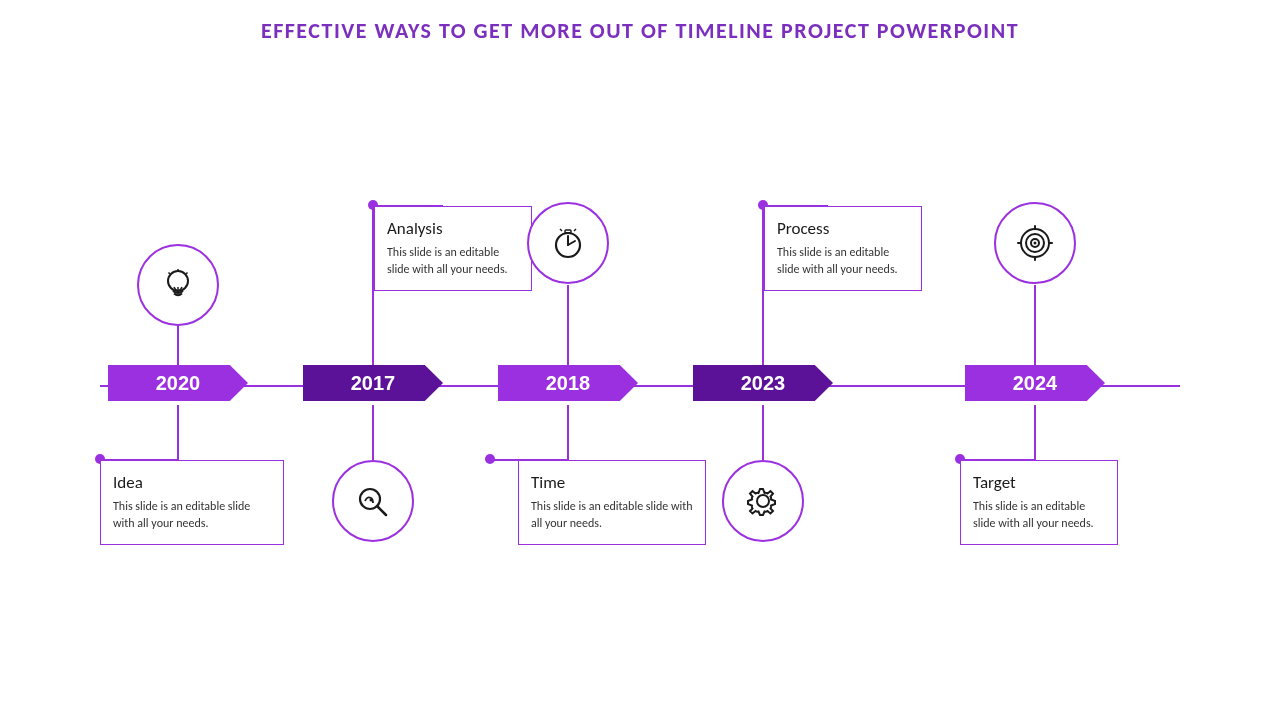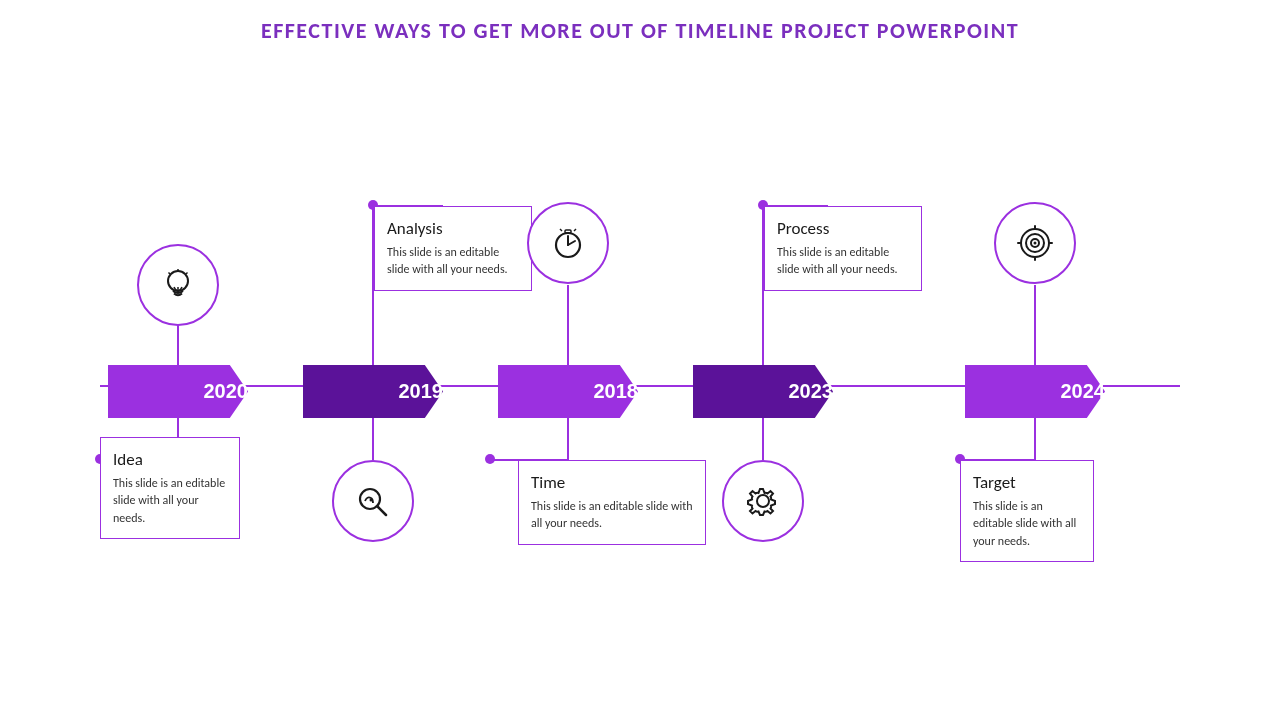--- a/index.html
+++ b/index.html
@@ -59,24 +59,24 @@
       display: flex;
       align-items: center;
       justify-content: center;
       transform: translate(-41px, -41px);
     }
 
     
     .ya {
       position: absolute;
       width: 140px;
-      height: 53px;
+      height: 36px;
       display: flex;
       align-items: center;
-      justify-content: flex-end;
+      justify-content: center;
       transform: translate(-70px, -20px);
       color: white;
       font-size: 20px;
       font-weight: 700;
       font-family: Arial, sans-serif;
       z-index: 5;
     }
 
     .ya::before {
       content: '';
@@ -169,40 +169,40 @@
     <div class="ya ya-purple" style="left:178px; top:320px;">
       <span>2020</span>
     </div>
 
     <div class="vl" style="left:177px; top:340px; height:55px;"></div>
 
     <div class="hl" style="left:100px; top:394px; width:79px;"></div>
 
     <div class="mdot" style="left:100px; top:394px;"></div>
 
-    <div class="tb" style="left:100px; top:372px; width:140px;">
+    <div class="tb" style="left:100px; top:395px; width:184px;">
       <h3>Idea</h3>
       <p>This slide is an editable slide with all your needs.</p>
     </div>
 
     <div class="mdot" style="left:373px; top:320px;"></div>
 
     <div class="vl" style="left:372px; top:140px; height:180px;"></div>
 
     <div class="hl" style="left:373px; top:140px; width:70px;"></div>
 
     <div class="mdot" style="left:373px; top:140px;"></div>
 
     <div class="tb" style="left:374px; top:141px; width:158px;">
       <h3>Analysis</h3>
       <p>This slide is an editable slide with all your needs.</p>
     </div>
 
     <div class="ya ya-darkpurple" style="left:373px; top:320px;">
-      <span>2019</span>
+      <span>2017</span>
     </div>
 
     <div class="vl" style="left:372px; top:340px; height:55px;"></div>
 
     <div class="ci" style="left:373px; top:436px;">
 
       <svg viewBox="0 0 40 40">
         <circle cx="17" cy="18" r="10" fill="none" stroke="#1a1a1a" stroke-width="2.2"></circle>
         <line x1="24" y1="25" x2="33" y2="34" stroke="#1a1a1a" stroke-width="2.5" stroke-linecap="round"></line>
         <path d="M12 20 Q14 15 18 17 Q20 18 20 22" fill="none" stroke="#1a1a1a" stroke-width="1.8"></path>
@@ -286,19 +286,19 @@
 
     <div class="ya ya-purple" style="left:1035px; top:320px;">
       <span>2024</span>
     </div>
 
     <div class="vl" style="left:1034px; top:340px; height:55px;"></div>
 
     <div class="hl" style="left:960px; top:394px; width:76px;"></div>
     <div class="mdot" style="left:960px; top:394px;"></div>
 
-    <div class="tb" style="left:960px; top:395px; width:134px;">
+    <div class="tb" style="left:960px; top:395px; width:158px;">
       <h3>Target</h3>
       <p>This slide is an editable slide with all your needs.</p>
     </div>
 
   </div>
 </div>
 
 </body></html>

